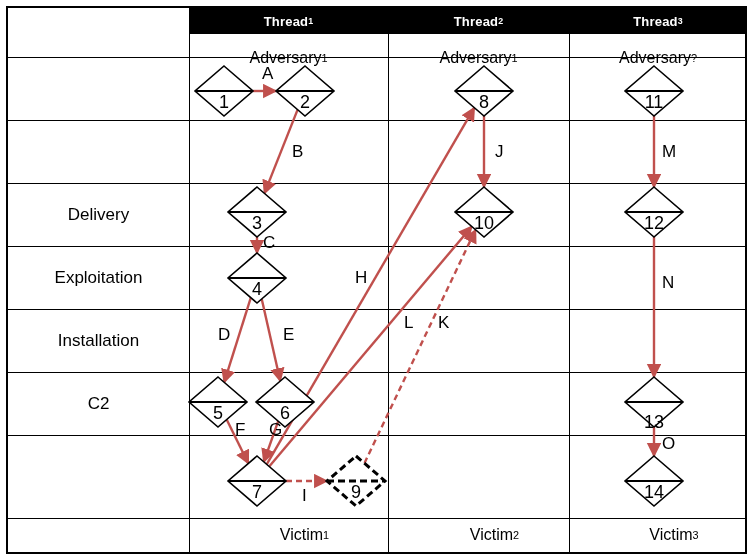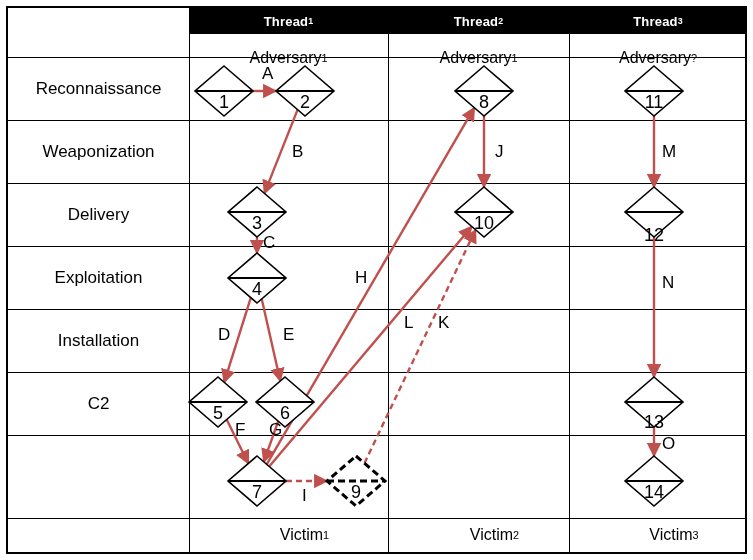--- a/index.html
+++ b/index.html
@@ -141,22 +141,20 @@
     </div>
     <div class="sub-cell" style="left:380px; top:26px; width:181px; height:23px;">
       <span>Adversary</span>
         <sub>1</sub>
     </div>
     <div class="sub-cell" style="left:561px; top:26px; width:178px; height:23px;">
       <span>Adversary</span>
         <sub>?</sub>
     </div>
 
-    <div class="row-label" style="top:49px; width:181px; height:63px;">Reconnaissance</div>
-    <div class="row-label" style="top:112px; width:181px; height:63px;">Weaponization</div>
     <div class="row-label" style="top:175px; width:181px; height:63px;">Delivery</div>
     <div class="row-label" style="top:238px; width:181px; height:63px;">Exploitation</div>
     <div class="row-label" style="top:301px; width:181px; height:63px;">Installation</div>
     <div class="row-label" style="top:364px; width:181px; height:63px;">C2</div>
 
     <div class="foot-cell" style="left:181px; top:510px; width:199px; height:34px;">
       <span>Victim</span>
         <sub>1</sub>
     </div>
     <div class="foot-cell" style="left:380px; top:510px; width:181px; height:34px;">
@@ -272,18 +270,18 @@
       <div class="node-num" style="left: 285px; top: 92px; width: 40px;">2</div>
       <div class="node-num" style="left: 237px; top: 213px; width: 40px;">3</div>
       <div class="node-num" style="left: 237px; top: 279px; width: 40px;">4</div>
       <div class="node-num" style="left: 198px; top: 403px; width: 40px;">5</div>
       <div class="node-num" style="left: 265px; top: 403px; width: 40px;">6</div>
       <div class="node-num" style="left: 237px; top: 482px; width: 40px;">7</div>
       <div class="node-num" style="left: 464px; top: 92px; width: 40px;">8</div>
       <div class="node-num" style="left: 336px; top: 482px; width: 40px;">9</div>
       <div class="node-num" style="left: 464px; top: 213px; width: 40px;">10</div>
       <div class="node-num" style="left: 634px; top: 92px; width: 40px;">11</div>
-      <div class="node-num" style="left: 634px; top: 213px; width: 40px; margin-top: 12px;">12</div>
+      <div class="node-num" style="left: 634px; top: 213px; width: 40px;">12</div>
       <div class="node-num" style="left: 634px; top: 412px; width: 40px;">13</div>
       <div class="node-num" style="left: 634px; top: 482px; width: 40px;">14</div>
     </div>
 
 </div>
 
 </body></html>

